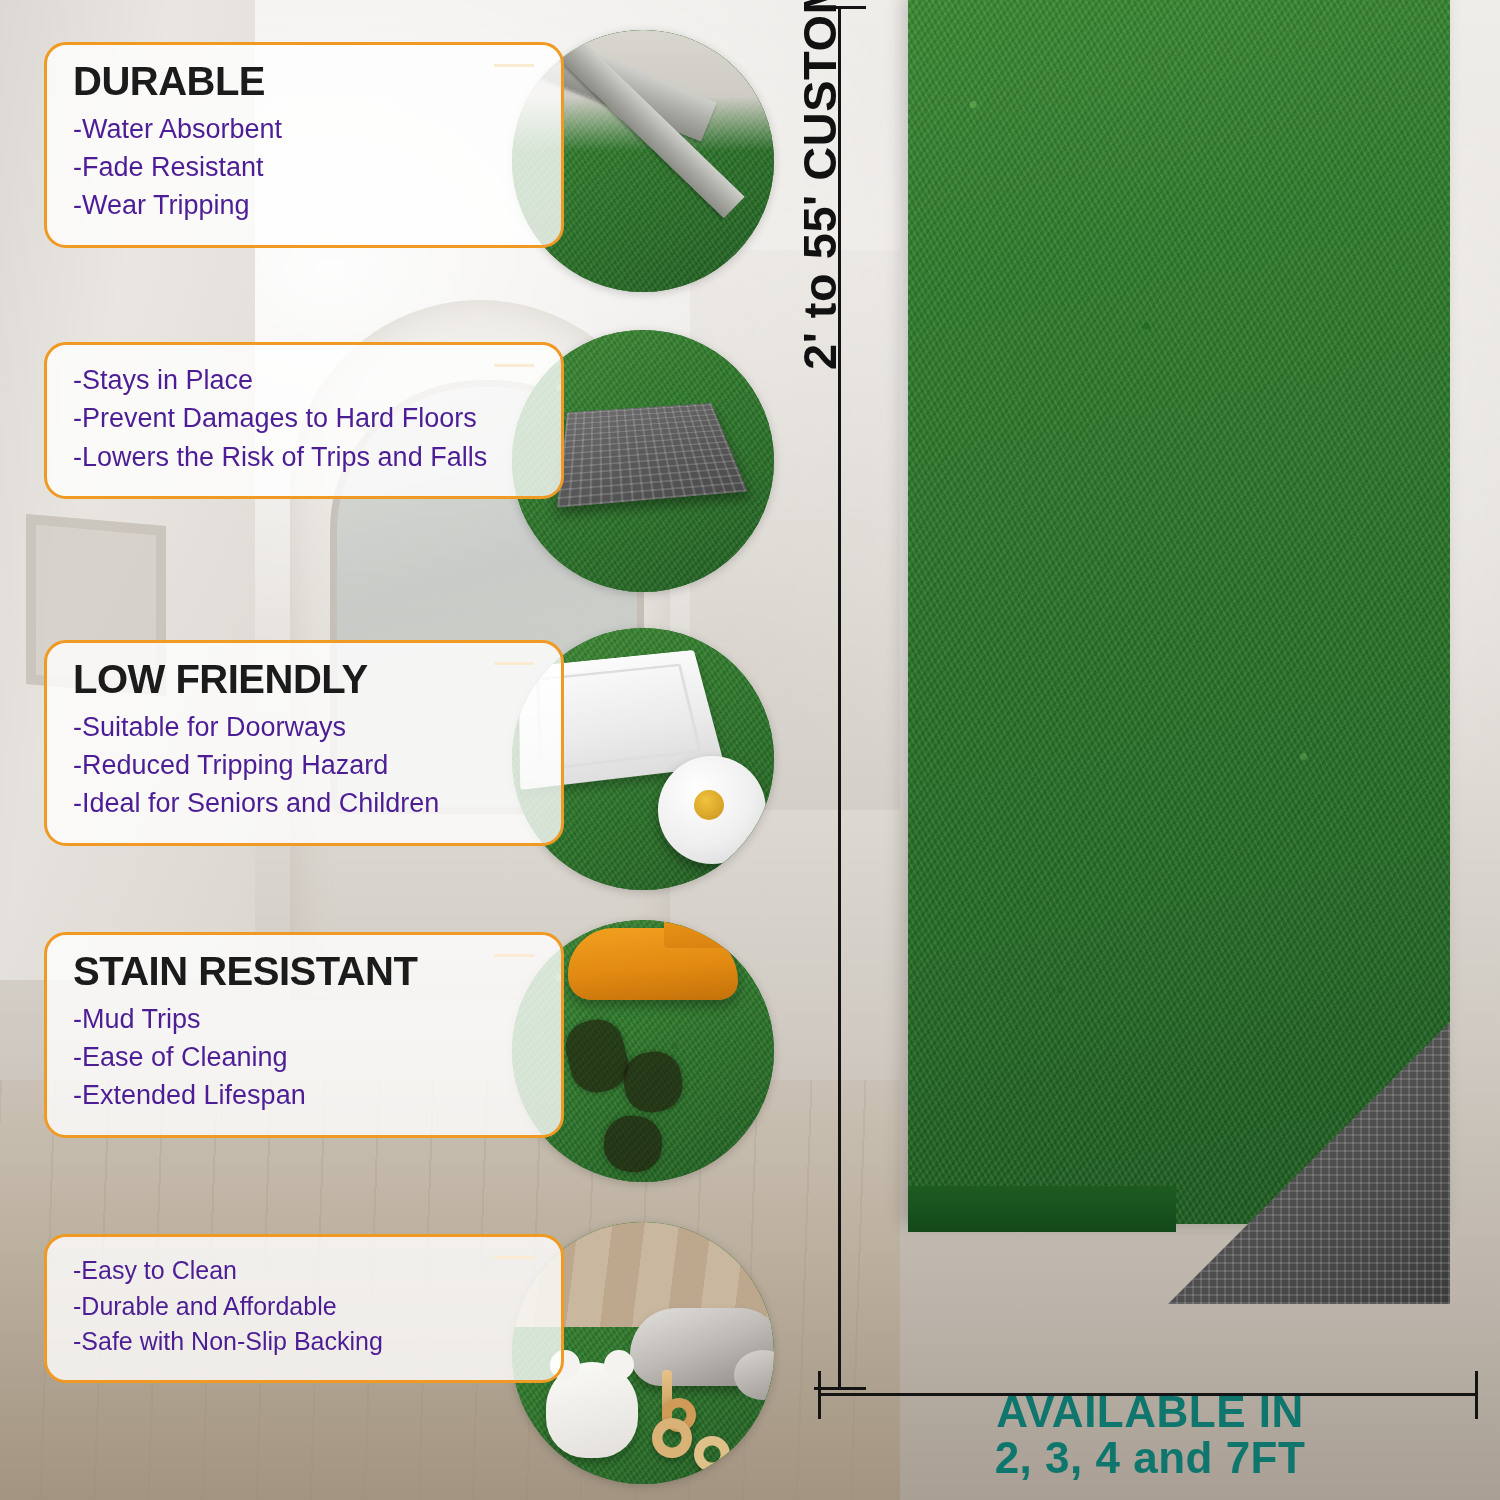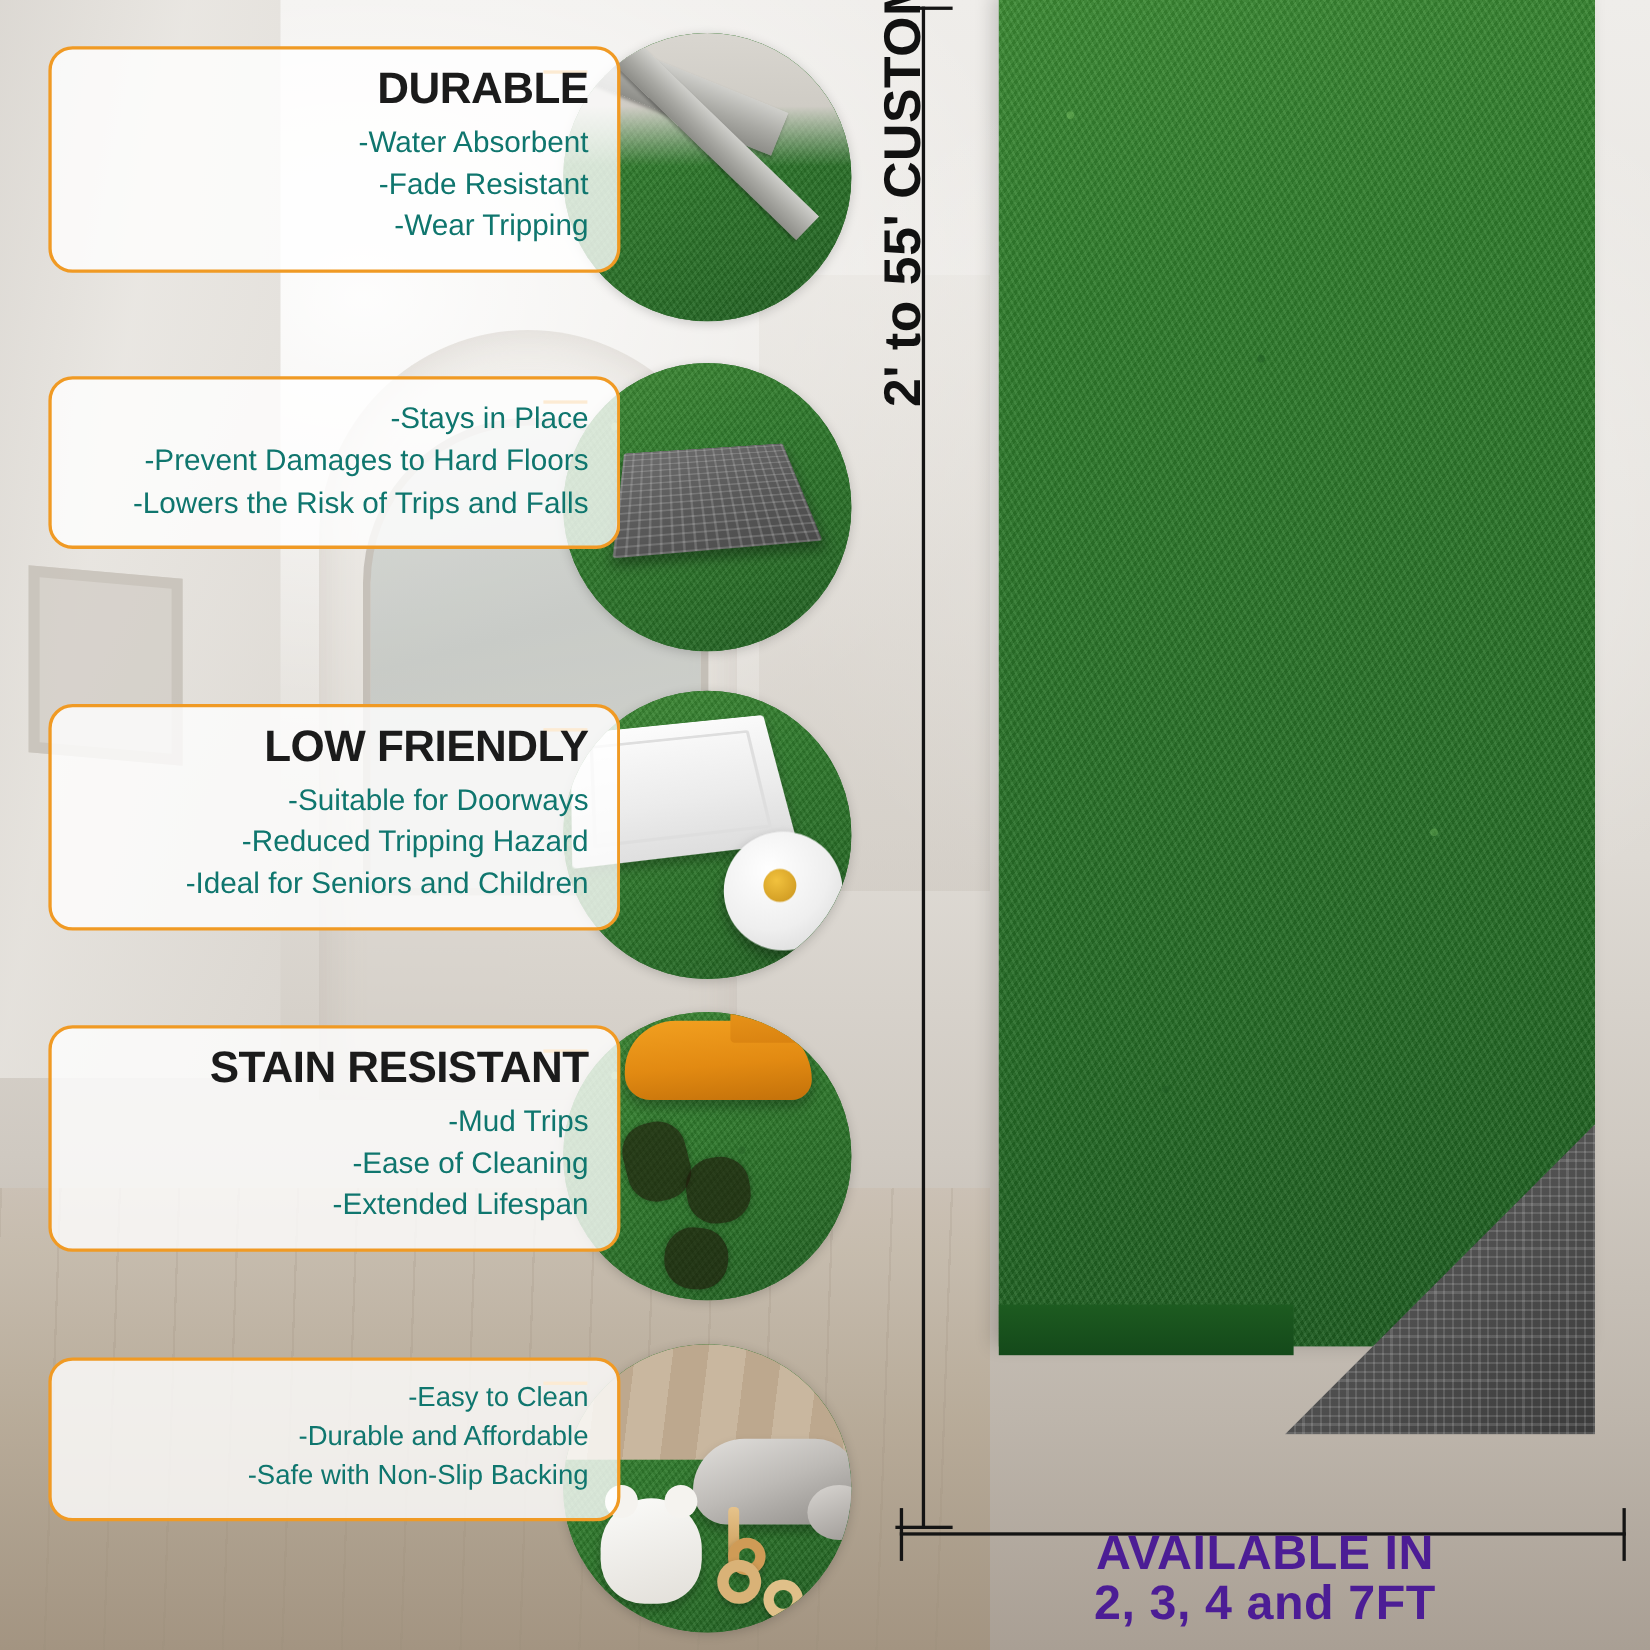--- a/index.html
+++ b/index.html
@@ -75,21 +75,21 @@
     left: 690px; top: 250px;
     width: 210px; height: 560px;
     background: linear-gradient(180deg, #e8e5e0, #cdc7bf);
     opacity: 0.55;
   }
 
   
   .features {
     position: absolute;
     left: 0; top: 0;
-    width: 800px; height: 1088px; text-align: right;
+    width: 800px; height: 1088px;
   }
   .feature {
     position: absolute;
     left: 44px;
     width: 730px;
   }
   .f1 { top: 30px; }
   .f2 { top: 330px; }
   .f3 { top: 628px; }
   .f4 { top: 920px; }
@@ -110,21 +110,21 @@
     margin: 0 0 8px 0;
     font-size: 40px;
     line-height: 1.02;
     font-weight: bold;
     color: #1b1b1b;
     letter-spacing: -0.5px;
   }
   .card .bullet {
     font-size: 27px;
     line-height: 1.42;
-    color: #0f766e;
+    color: #4c1d95;
     white-space: nowrap;
   }
   .card.small h2 { font-size: 37px; }
   .card.small .bullet { font-size: 25px; }
 
   
   .circle {
     position: absolute;
     right: 0;
     top: 0;
@@ -398,21 +398,21 @@
   .h-bracket::before { left: 0; }
   .h-bracket::after { right: 0; }
   .h-caption {
     position: absolute;
     left: 0;
     right: 0;
     bottom: 18px;
     text-align: center;
     font-size: 44px;
     font-weight: bold;
-    color: #4c1d95;
+    color: #0f766e;
     line-height: 1.06;
     letter-spacing: 0.5px;
   }
 </style>
 </head>
 <body>
 
 <div id="page">
 
   <div class="bg-photo">

